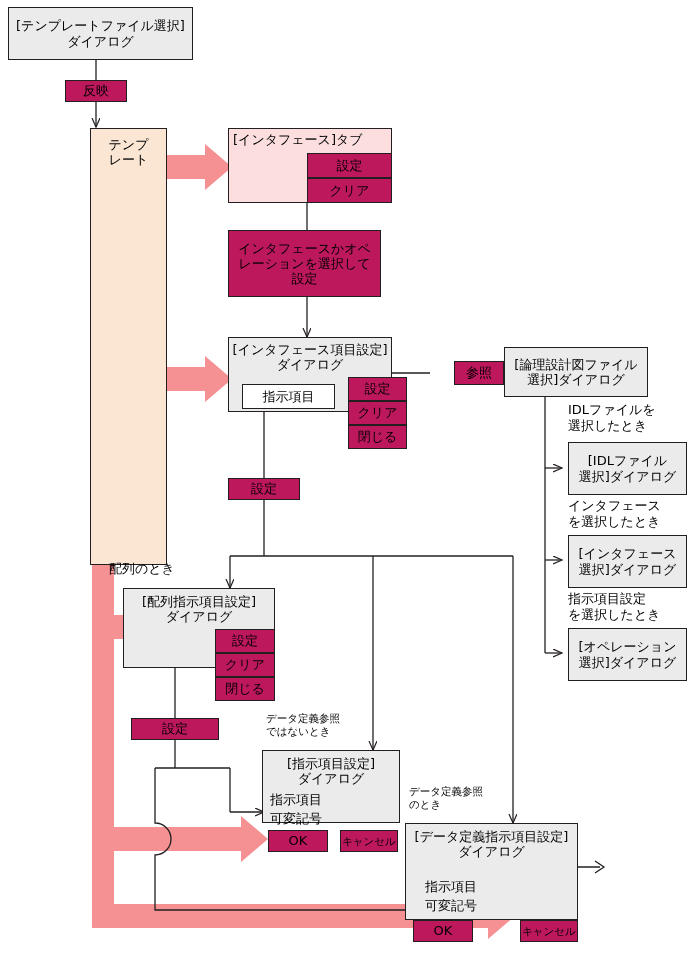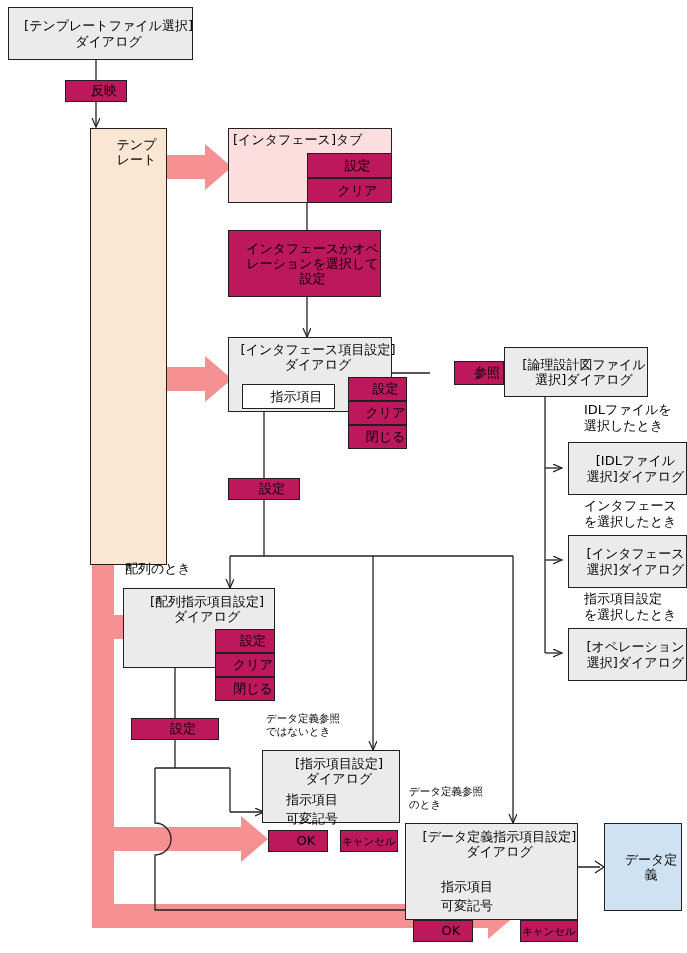--- a/index.html
+++ b/index.html
@@ -7,21 +7,21 @@
   #stage{position:relative;width:687px;height:953px;background:#fff;overflow:hidden;}
   .node{position:absolute;box-sizing:border-box;border:1px solid #231f20;display:flex;align-items:center;justify-content:center;text-align:center;line-height:1.18;color:#000;}
   .gray{background:#ebebeb;}
   .btn{background:#be185d;}
   .beige{background:#fae6d2;margin-left:32px;}
   .pinkbox{background:#fcdede;}
   .bluebox{background:#cfe2f3;}
   .white{background:#ffffff;}
   .lbl{position:absolute;color:#000;line-height:1.2;white-space:pre;}
   svg.ov{position:absolute;left:0;top:0;width:687px;height:953px;overflow:visible;}
-  .f13{font-size:13px;padding-left:16px;}
+  .f13{font-size:13px;}
   .f105{font-size:10.5px;}
   .nw{white-space:pre;}
 </style>
 </head>
 <body>
 
 <div id="stage">
 
   <svg class="ov">
     <g fill="#f59093">
@@ -221,17 +221,14 @@
   </div>
   <div class="lbl f13" style="left:425px;top:879px;">指示項目</div>
   <div class="lbl f13" style="left:425px;top:898px;">可変記号</div>
   <div class="node btn f13" style="left:413px;top:920px;width:60px;height:22px;">
     <span>OK</span>
   </div>
   <div class="node btn f105" style="left:520px;top:920px;width:58px;height:22px;">
     <span>キャンセル</span>
   </div>
 
-  <div class="node bluebox f13" style="left:604px;top:823px;width:78px;height:88px;">
-    <span>データ定義</span>
-  </div>
 
 </div>
 
 </body></html>

